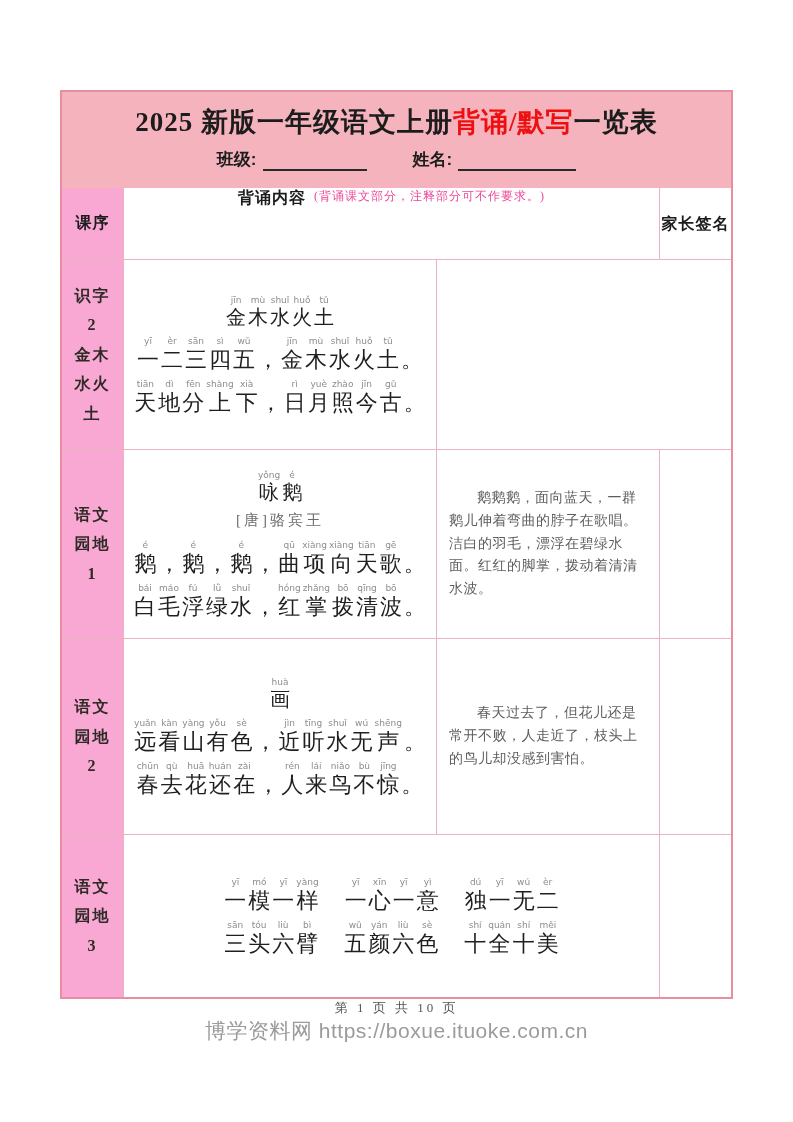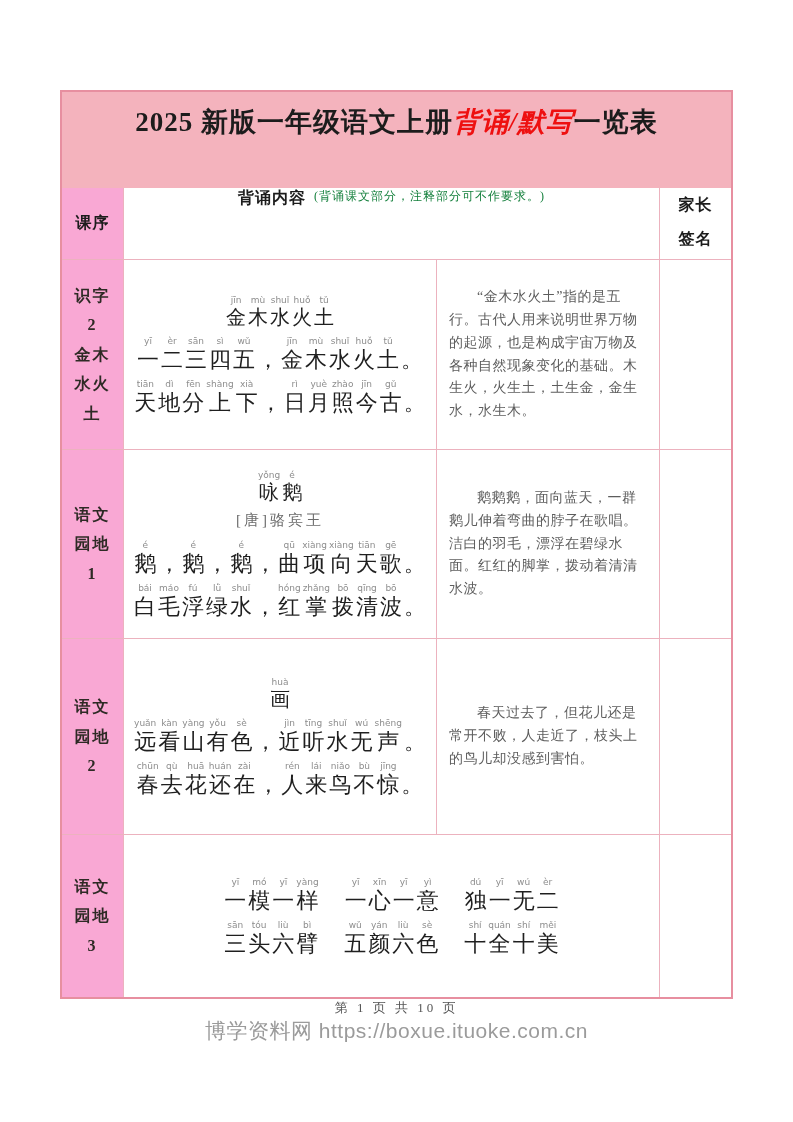--- a/index.html
+++ b/index.html
@@ -15,21 +15,21 @@
   .tbl{
     box-sizing:border-box;width:673px;
     border:2px solid #e78fa0;
   }
   
   .banner{height:96px;background:#f4b3bd;overflow:hidden;}
   .title{
     margin-top:12px;text-align:center;
     font-size:27px;font-weight:bold;color:#1c1c1c;letter-spacing:1px;
   }
-  .title .red{color:#ee1010;font-style:italic;}
+  .title .red{color:#ee1010;}
   .blank-row{
     margin-top:8px;display:flex;justify-content:center;align-items:flex-end;
     gap:46px;font-family:"Liberation Sans","DejaVu Sans",sans-serif;
     font-size:17px;font-weight:bold;color:#1c1c1c;
   }
   .blank-group{display:flex;align-items:flex-end;gap:6px;}
   .blank{display:inline-block;height:19px;border-bottom:2px solid #2a2a2a;}
   .blank.w1{width:104px;}
   .blank.w2{width:118px;}
   
@@ -43,24 +43,24 @@
   .c-lesson{
     width:62px;flex:0 0 62px;background:#f9a8d4;border-right:1px solid #ecb2be;
     display:flex;flex-direction:column;justify-content:center;align-items:center;
   }
   .lesson-line{
     font-size:16px;font-weight:bold;color:#2e2a25;line-height:1.85;letter-spacing:2px;
     text-align:left;
   }
   .c-content{flex:1;display:flex;flex-direction:row;justify-content:center;align-items:flex-start;gap:8px;}
   .hdr-content-title{font-size:16px;font-weight:bold;color:#1c1c1c;letter-spacing:1px;}
-  .hdr-content-note{font-size:12px;color:#15803d;letter-spacing:1px;}
+  .hdr-content-note{font-size:12px;color:#ec4899;letter-spacing:1px;}
   .c-sign{
     width:72px;flex:0 0 72px;border-left:1px solid #ecb2be;
-    display:flex;flex-direction:column;justify-content:flex-start;align-items:center;
+    display:flex;flex-direction:row;justify-content:center;align-items:center;
   }
   .hdr-sign-line{font-size:16px;font-weight:bold;color:#1c1c1c;line-height:2.1;letter-spacing:1px;}
   .c-poem{
     width:312px;flex:0 0 312px;
     display:flex;flex-direction:column;justify-content:center;align-items:center;row-gap:6px;
     padding:4px 16px;
   }
   .c-poem.merged{flex:1 1 auto;width:auto;}
   .c-expl{
     flex:1;border-left:1px solid #ecb2be;
@@ -93,20 +93,30 @@
   }
 </style>
 </head>
 <body>
 
 <div class="sheet">
   <div class="tbl">
 
     <div class="banner">
       <div class="title"><span>2025 新版一年级语文上册</span><span class="red">背诵/默写</span><span>一览表</span></div>
+      <div class="blank-row">
+        <span class="blank-group">
+          <span>班级:</span>
+          <span class="blank w1"></span>
+        </span>
+        <span class="blank-group">
+          <span>姓名:</span>
+          <span class="blank w2"></span>
+        </span>
+      </div>
     </div>
 
     <div class="trow h-header">
       <div class="cell c-lesson">
         <div class="hdr-content-title">课序</div>
       </div>
       <div class="cell c-content">
         <div class="hdr-content-title">背诵内容</div>
         <div class="hdr-content-note">(背诵课文部分，注释部分可不作要求。)</div>
       </div>
@@ -242,23 +252,20 @@
               <span class="zi">
                 <span class="py">gǔ</span>
                 <span class="hz">古</span>
               </span>
               <span class="zi">
                 <span class="py"></span>
                 <span class="hz">。</span>
               </span>
             </div>
           </div>
-          <div class="cell c-expl">
-            <p class="expl-p">“金木水火土”指的是五行。古代人用来说明世界万物的起源，也是构成宇宙万物及各种自然现象变化的基础。木生火，火生土，土生金，金生水，水生木。</p>
-          </div>
           <div class="cell c-sign"></div>
         </div>
         <div class="trow r1">
           <div class="cell c-lesson">
             <div class="lesson-line">语文</div>
             <div class="lesson-line">园地</div>
             <div class="lesson-line">1</div>
           </div>
           <div class="cell c-poem">
             <div class="poem-title">

